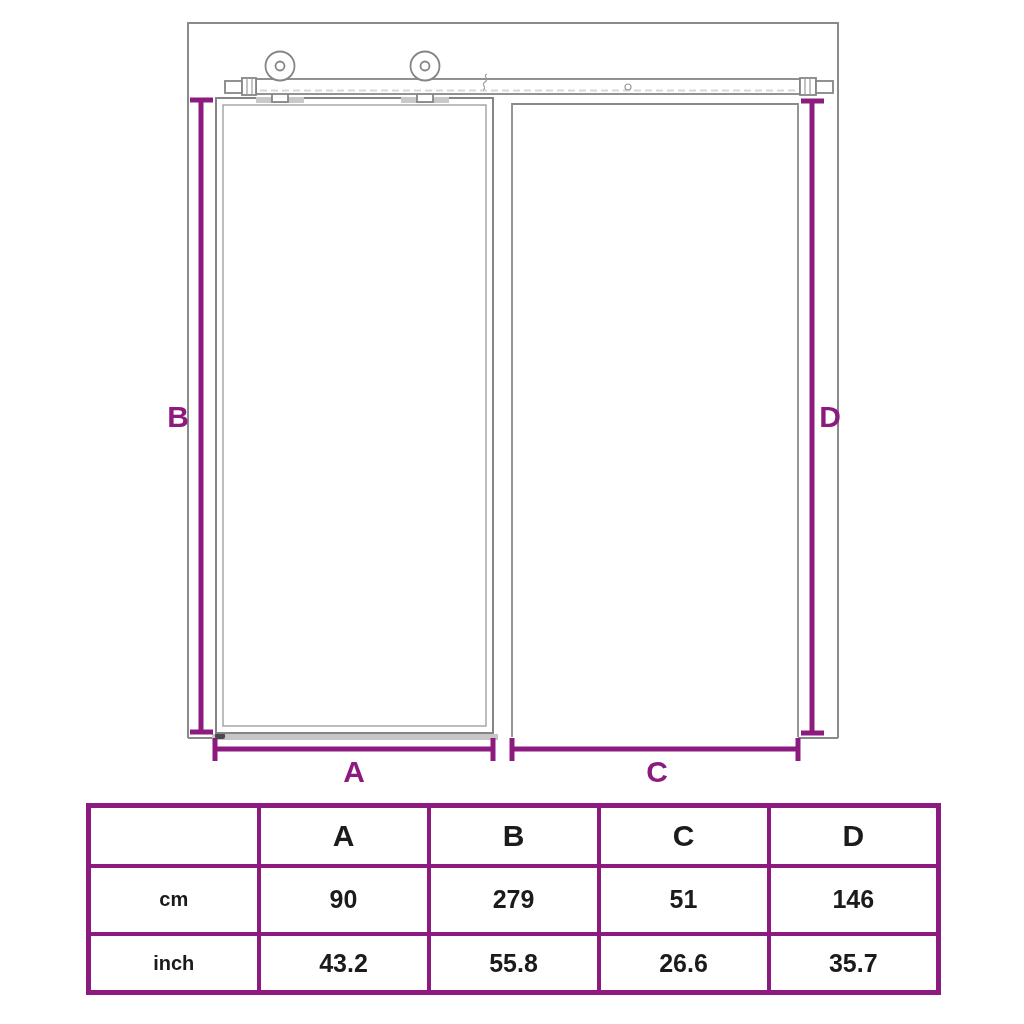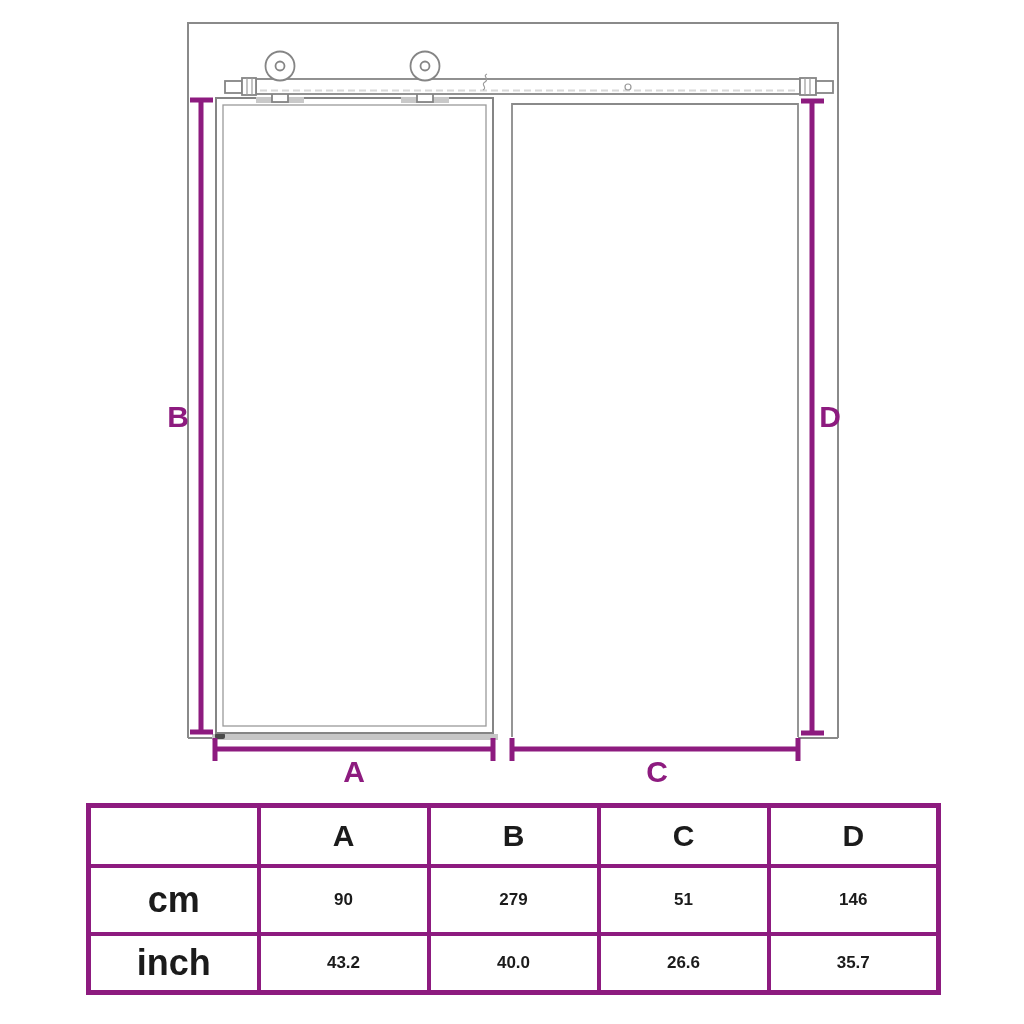--- a/index.html
+++ b/index.html
@@ -46,22 +46,22 @@
     text-align:center;vertical-align:middle;
     color:var(--color-text);
     font-family:"Liberation Sans",sans-serif;
   }
   #dim-table col.c0{width:170px;}
   #dim-table col.cn{width:170px;}
   tr.r-head{height:60px;}
   tr.r-cm{height:68px;}
   tr.r-inch{height:58px;}
   .col-header{font-size:30px;font-weight:700;}
-  .row-label{font-size:36px;font-weight:700;}
-  .value-cell{font-size:17px;font-weight:700;}
+  .row-label{font-size:20px;font-weight:700;}
+  .value-cell{font-size:25px;font-weight:700;}
 </style>
 </head>
 <body>
 
 <div id="canvas">
 
   <svg id="diagram" width="1024" height="800" viewBox="0 0 1024 800">
 
     <g>
       <polyline class="wall" points="188,738 188,23 838,23 838,738"></polyline>
@@ -163,19 +163,19 @@
       <tr class="r-cm">
         <td class="row-label">cm</td>
         <td class="value-cell">90</td>
         <td class="value-cell">279</td>
         <td class="value-cell">51</td>
         <td class="value-cell">146</td>
       </tr>
       <tr class="r-inch">
         <td class="row-label">inch</td>
         <td class="value-cell">43.2</td>
-        <td class="value-cell">40.0</td>
+        <td class="value-cell">55.8</td>
         <td class="value-cell">26.6</td>
         <td class="value-cell">35.7</td>
       </tr>
     </tbody>
   </table>
 </div>
 
 </body></html>

